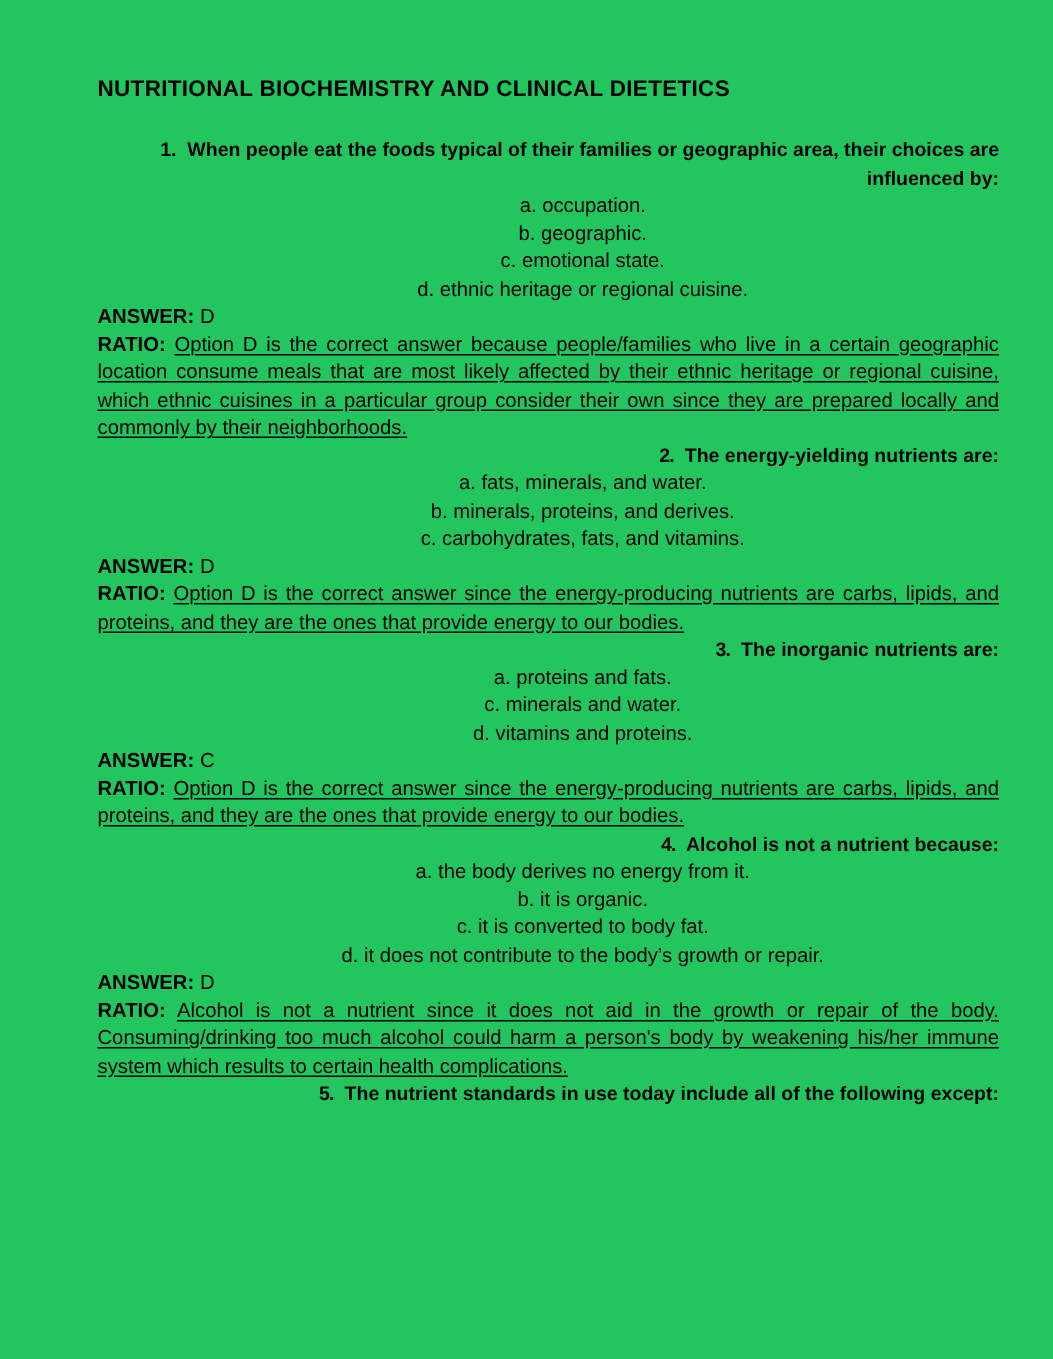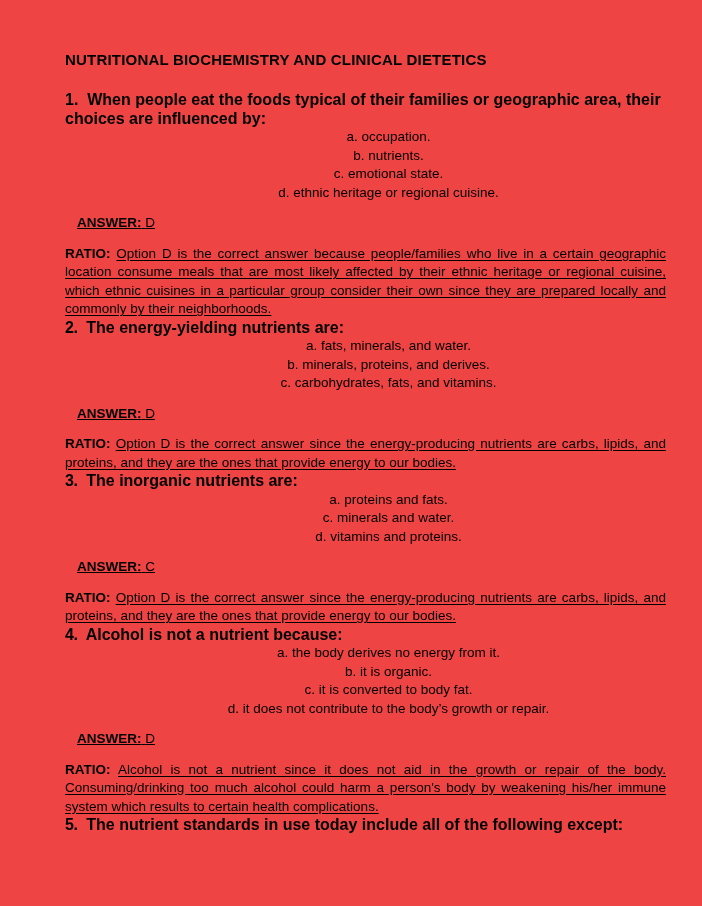--- a/index.html
+++ b/index.html
@@ -11,41 +11,42 @@
     width: 702px;
     height: 906px;
     font-family: "Liberation Sans", sans-serif;
     color: #000000;
     -webkit-font-smoothing: none;
   }
   .page {
     position: relative;
     width: 702px;
     height: 906px;
-    background: #ef4444;
+    background: #22c55e;
     box-sizing: border-box;
     padding: 50px 36px 0 65px;
   }
   .doc-title {
     font-size: 15px;
     font-weight: bold;
     letter-spacing: 0.2px;
     line-height: 19px;
     margin: 0 0 22px 0;
   }
   .question-block {
     margin: 0;
   }
   .question-stem {
-    font-size: 16px;
+    font-size: 13px;
     font-weight: bold;
     line-height: 18.5px;
     margin: 0;
     padding: 0;
     text-indent: 0;
+    text-align: right;
   }
   .q-num {
     display: inline;
   }
   .q-num-tight {
     display: inline;
     letter-spacing: -0.5px;
   }
   .options {
     list-style: none;
@@ -55,22 +56,21 @@
   }
   .option {
     font-size: 13.5px;
     font-weight: normal;
     line-height: 18.5px;
     white-space: nowrap;
   }
   .answer-line {
     font-size: 13.5px;
     line-height: 18.5px;
-    margin: 12px;
-    text-decoration: underline;
+    margin: 0;
   }
   .answer-label {
     font-weight: bold;
   }
   .answer-value {
     font-weight: normal;
   }
   .ratio-line {
     font-size: 13.5px;
     line-height: 18.5px;
@@ -95,21 +95,21 @@
 
   <h1 class="doc-title">NUTRITIONAL BIOCHEMISTRY AND CLINICAL DIETETICS</h1>
 
   <div class="question-block">
     <p class="question-stem">
       <span class="q-num">1.</span>&nbsp;
       <span>When people eat the foods typical of their families or geographic area, their choices are influenced by:</span>
     </p>
     <ul class="options">
       <li class="option">a. occupation.</li>
-      <li class="option">b. nutrients.</li>
+      <li class="option">b. geographic.</li>
       <li class="option">c. emotional state.</li>
       <li class="option">d. ethnic heritage or regional cuisine.</li>
     </ul>
     <p class="answer-line">
       <span class="answer-label">ANSWER:</span>
       <span class="answer-value">D</span>
     </p>
     <p class="ratio-line">
       <span class="ratio-label">RATIO:</span>
       <span class="ratio-text">Option D is the correct answer because people/families who live in a certain geographic location consume meals that are most likely affected by their ethnic heritage or regional cuisine, which ethnic cuisines in a particular group consider their own since they are prepared locally and commonly by their neighborhoods.</span>

